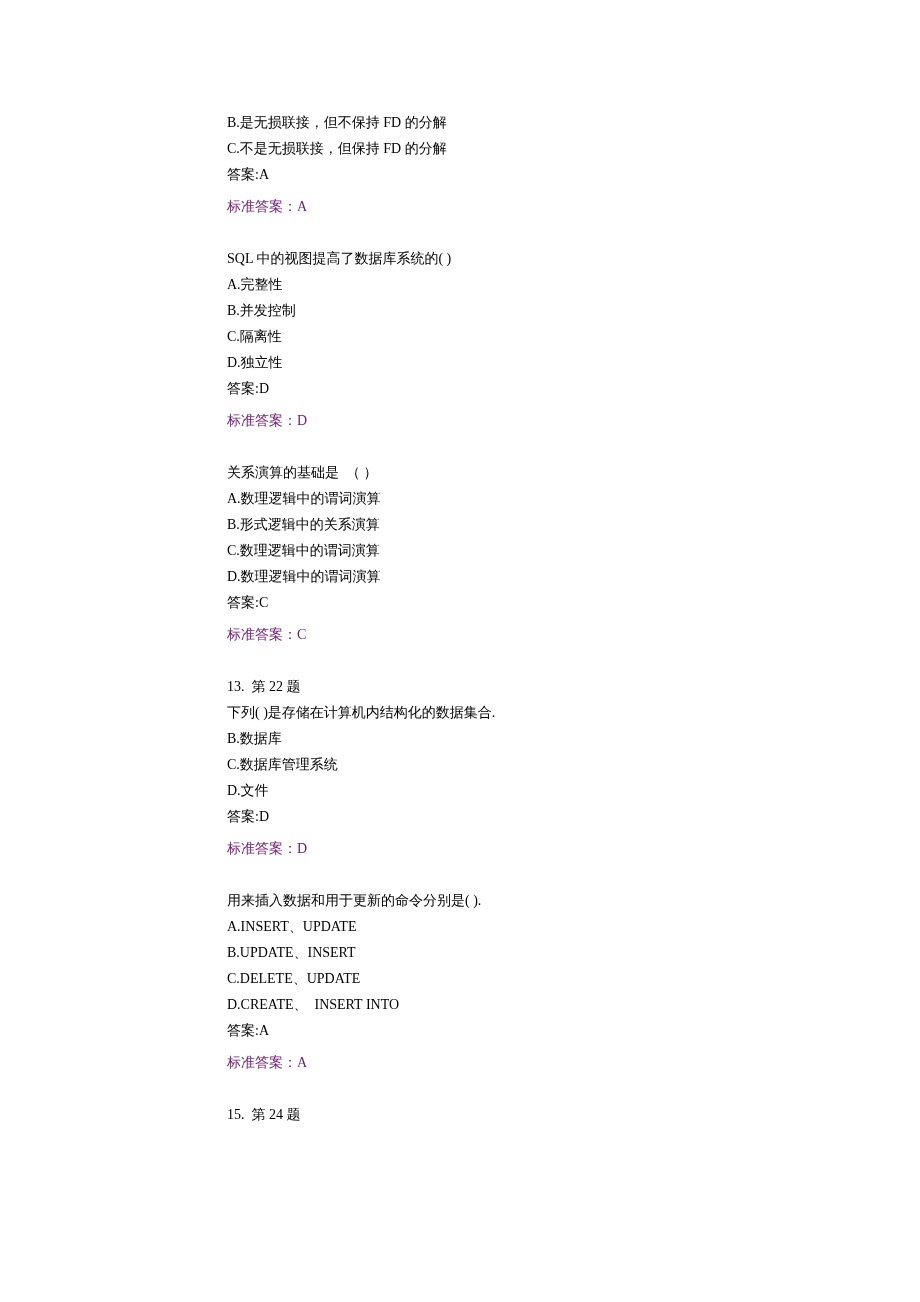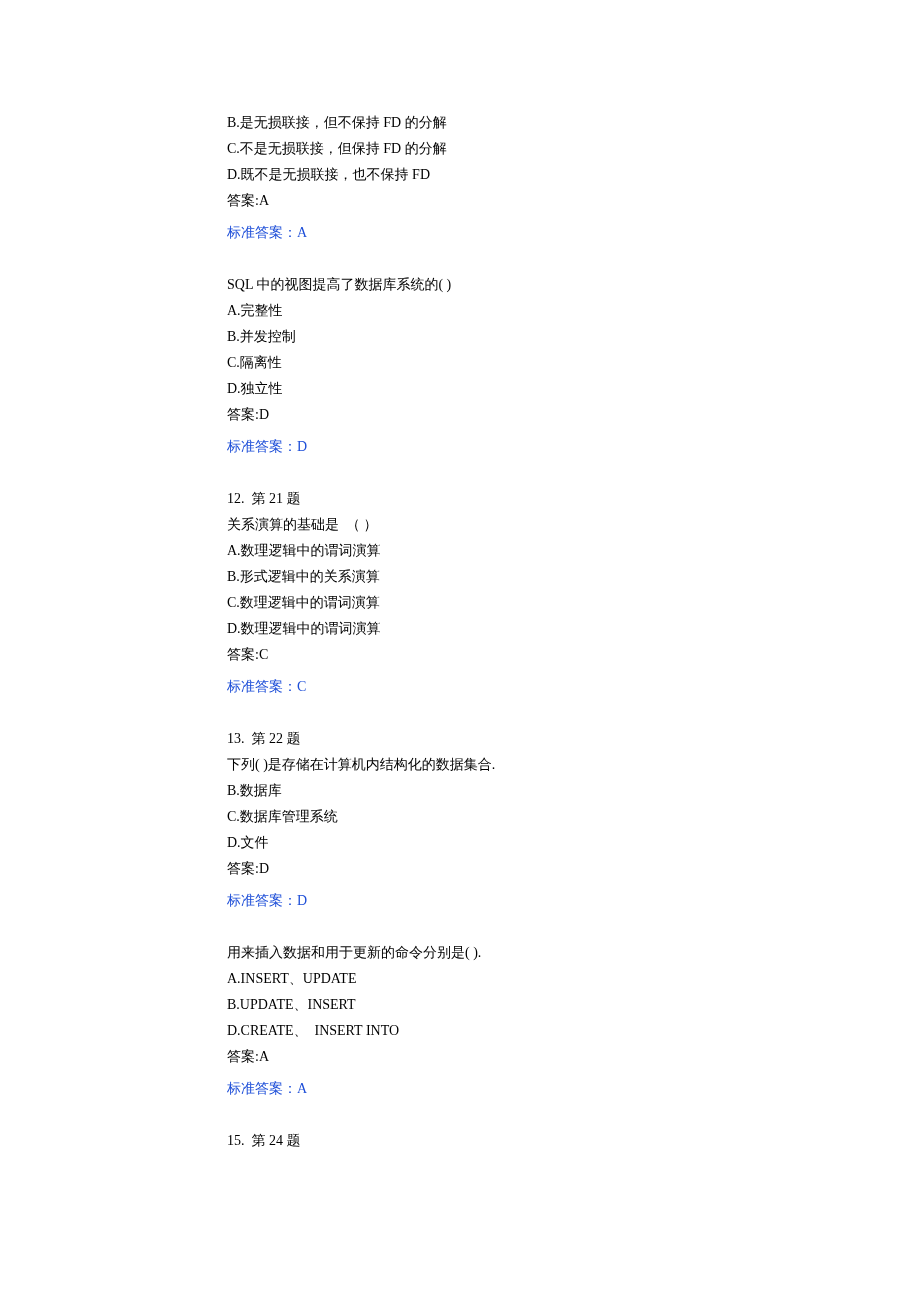--- a/index.html
+++ b/index.html
@@ -18,53 +18,51 @@
     .header-line,
     .stem-line {
       font-size: 14px;
       line-height: 26px;
       color: #000;
       letter-spacing: 0;
       white-space: pre;
     }
     .std-answer {
       font-size: 14px;
-      color: #1d4ed8;
+      color: #701a75;
       line-height: 22px;
       margin-top: 8px;
       margin-bottom: 2px;
     }
     .gap {
       height: 26px;
     }
   </style>
 </head>
 <body>
 
 <div class="page">
 
   <div class="option-line">B.是无损联接，但不保持 FD 的分解</div>
   <div class="option-line">C.不是无损联接，但保持 FD 的分解</div>
-  <div class="option-line">D.既不是无损联接，也不保持 FD</div>
   <div class="ans-line">答案:A</div>
   <div class="std-answer">标准答案：A</div>
 
   <div class="gap"></div>
 
   <div class="stem-line">SQL 中的视图提高了数据库系统的( )</div>
   <div class="option-line">A.完整性</div>
   <div class="option-line">B.并发控制</div>
   <div class="option-line">C.隔离性</div>
   <div class="option-line">D.独立性</div>
   <div class="ans-line">答案:D</div>
   <div class="std-answer">标准答案：D</div>
 
   <div class="gap"></div>
 
-  <div class="header-line">12.  第 21 题</div>
   <div class="stem-line">关系演算的基础是  （ ）</div>
   <div class="option-line">A.数理逻辑中的谓词演算</div>
   <div class="option-line">B.形式逻辑中的关系演算</div>
   <div class="option-line">C.数理逻辑中的谓词演算</div>
   <div class="option-line">D.数理逻辑中的谓词演算</div>
   <div class="ans-line">答案:C</div>
   <div class="std-answer">标准答案：C</div>
 
   <div class="gap"></div>
 
@@ -74,20 +72,21 @@
   <div class="option-line">C.数据库管理系统</div>
   <div class="option-line">D.文件</div>
   <div class="ans-line">答案:D</div>
   <div class="std-answer">标准答案：D</div>
 
   <div class="gap"></div>
 
   <div class="stem-line">用来插入数据和用于更新的命令分别是( ).</div>
   <div class="option-line">A.INSERT、UPDATE</div>
   <div class="option-line">B.UPDATE、INSERT</div>
+  <div class="option-line">C.DELETE、UPDATE</div>
   <div class="option-line">D.CREATE、  INSERT INTO</div>
   <div class="ans-line">答案:A</div>
   <div class="std-answer">标准答案：A</div>
 
   <div class="gap"></div>
 
   <div class="header-line">15.  第 24 题</div>
 
 </div>
 

